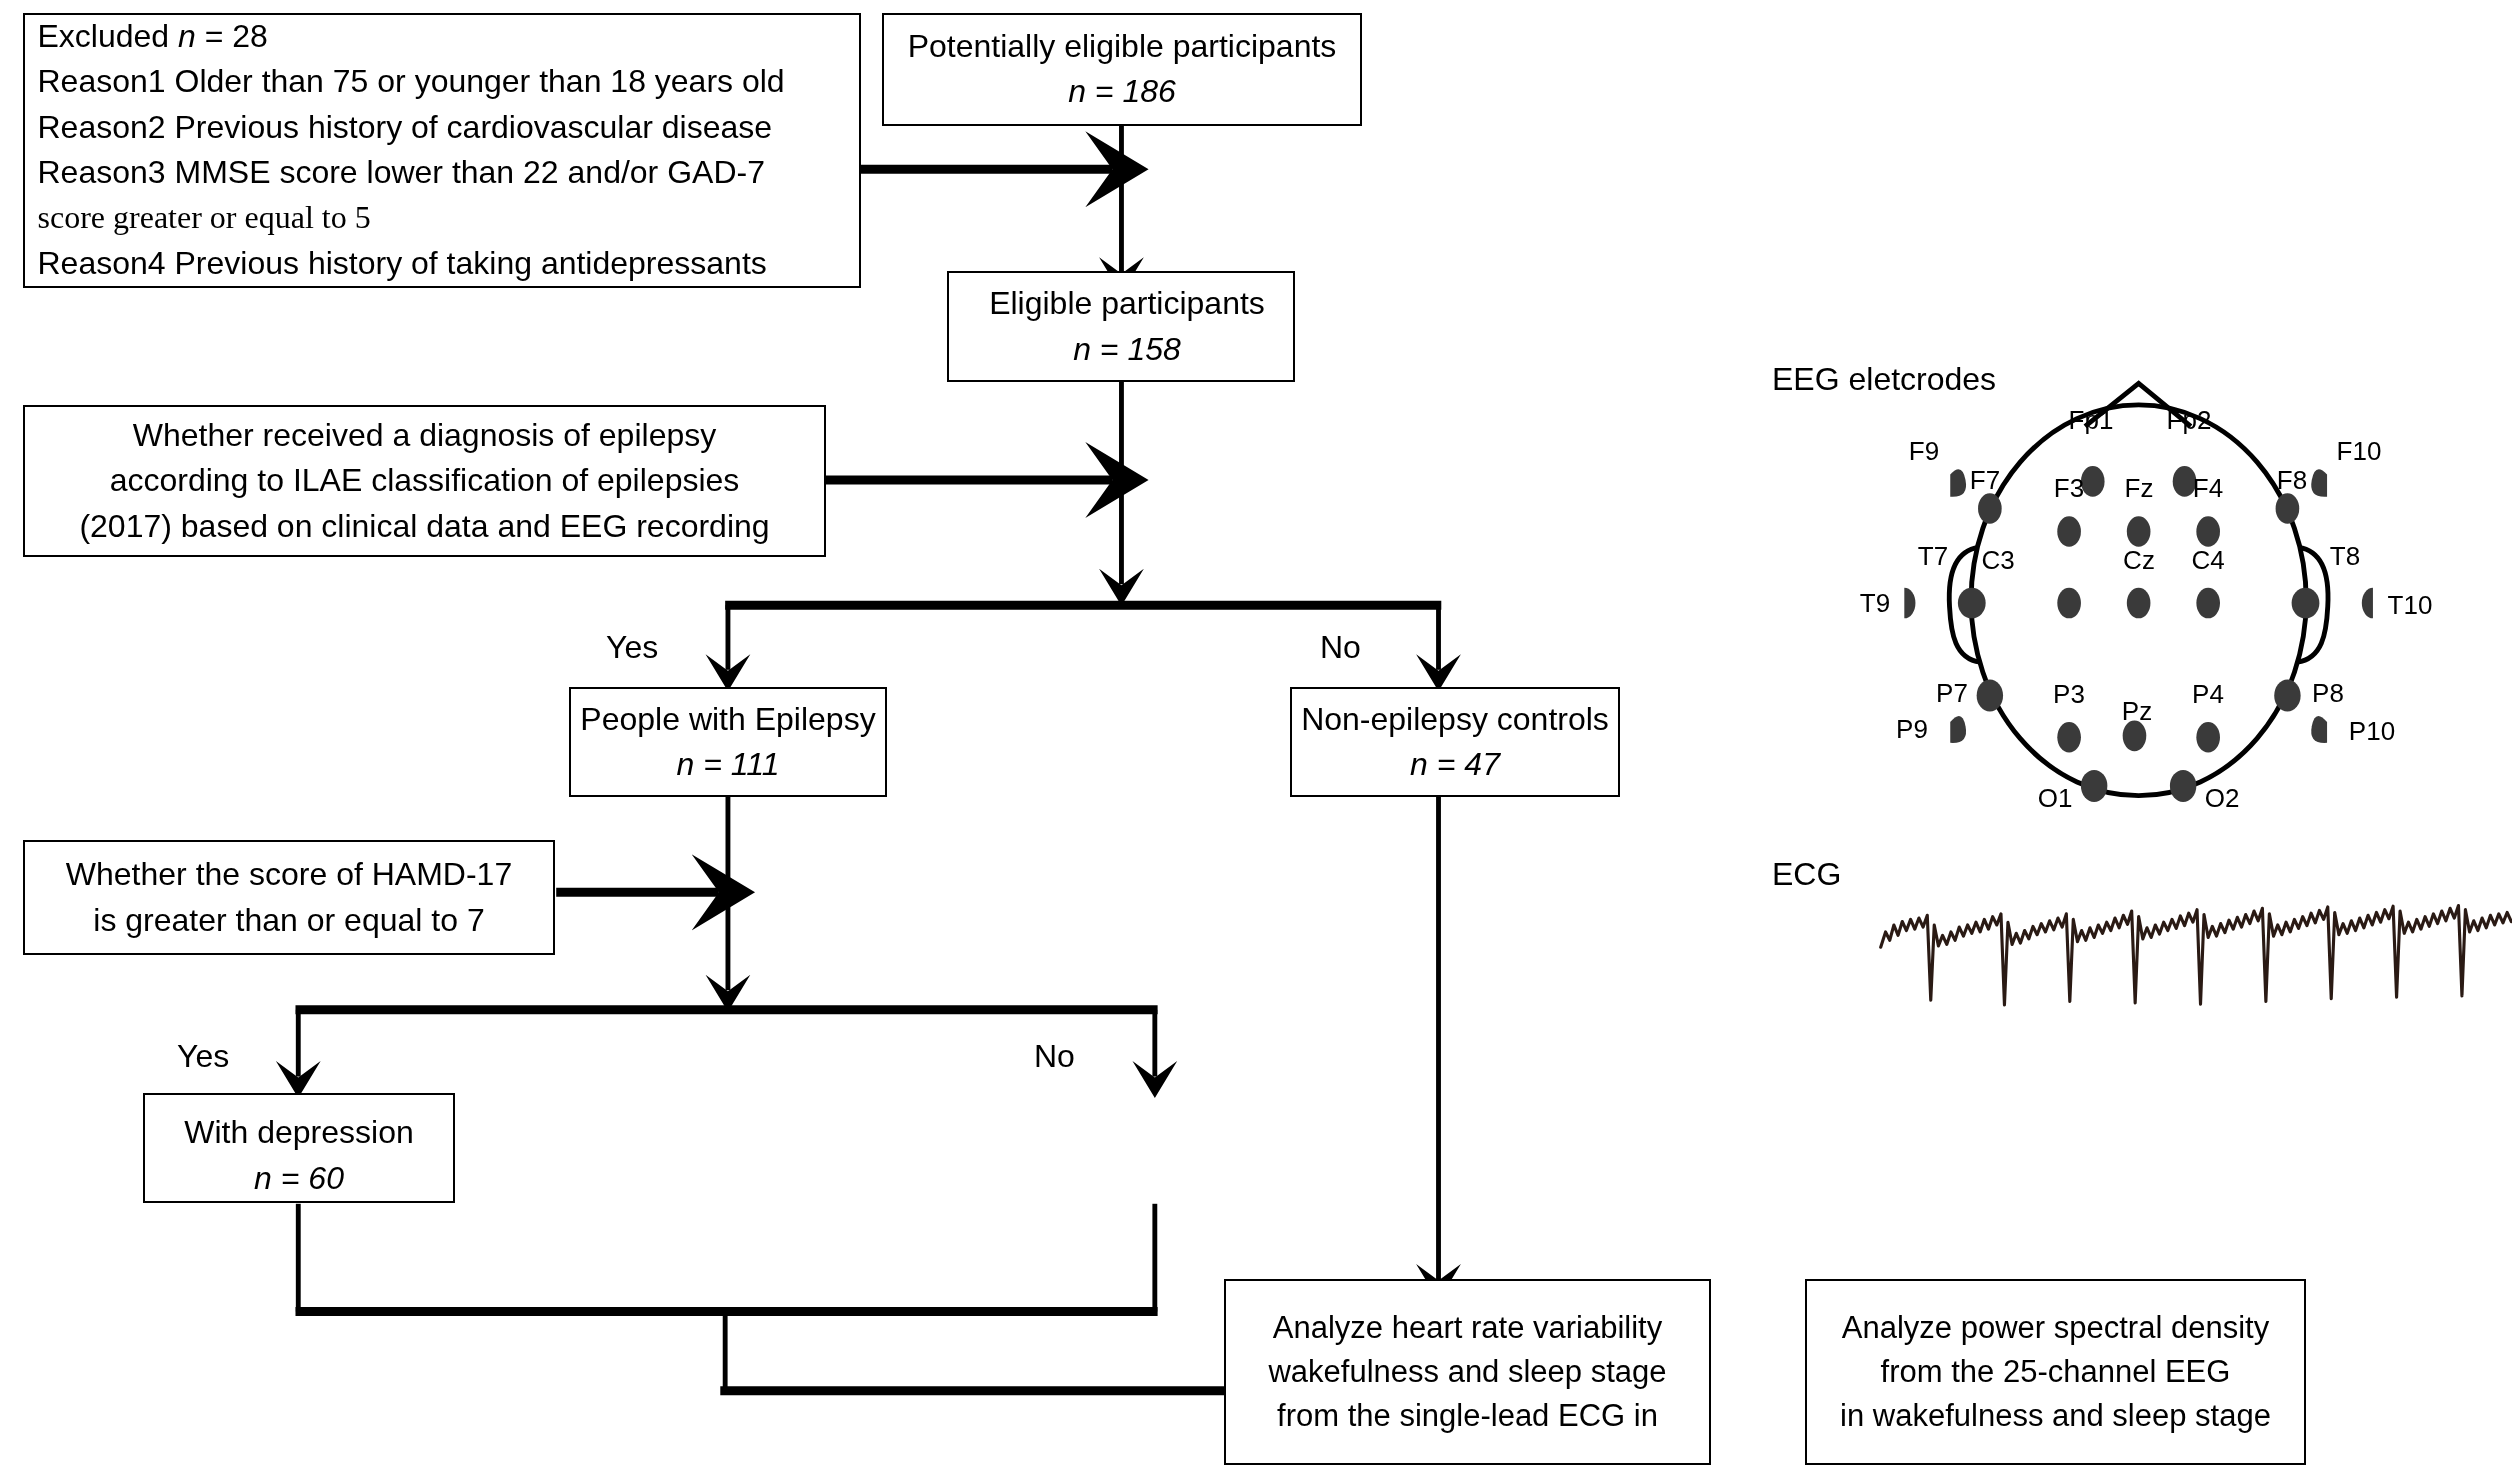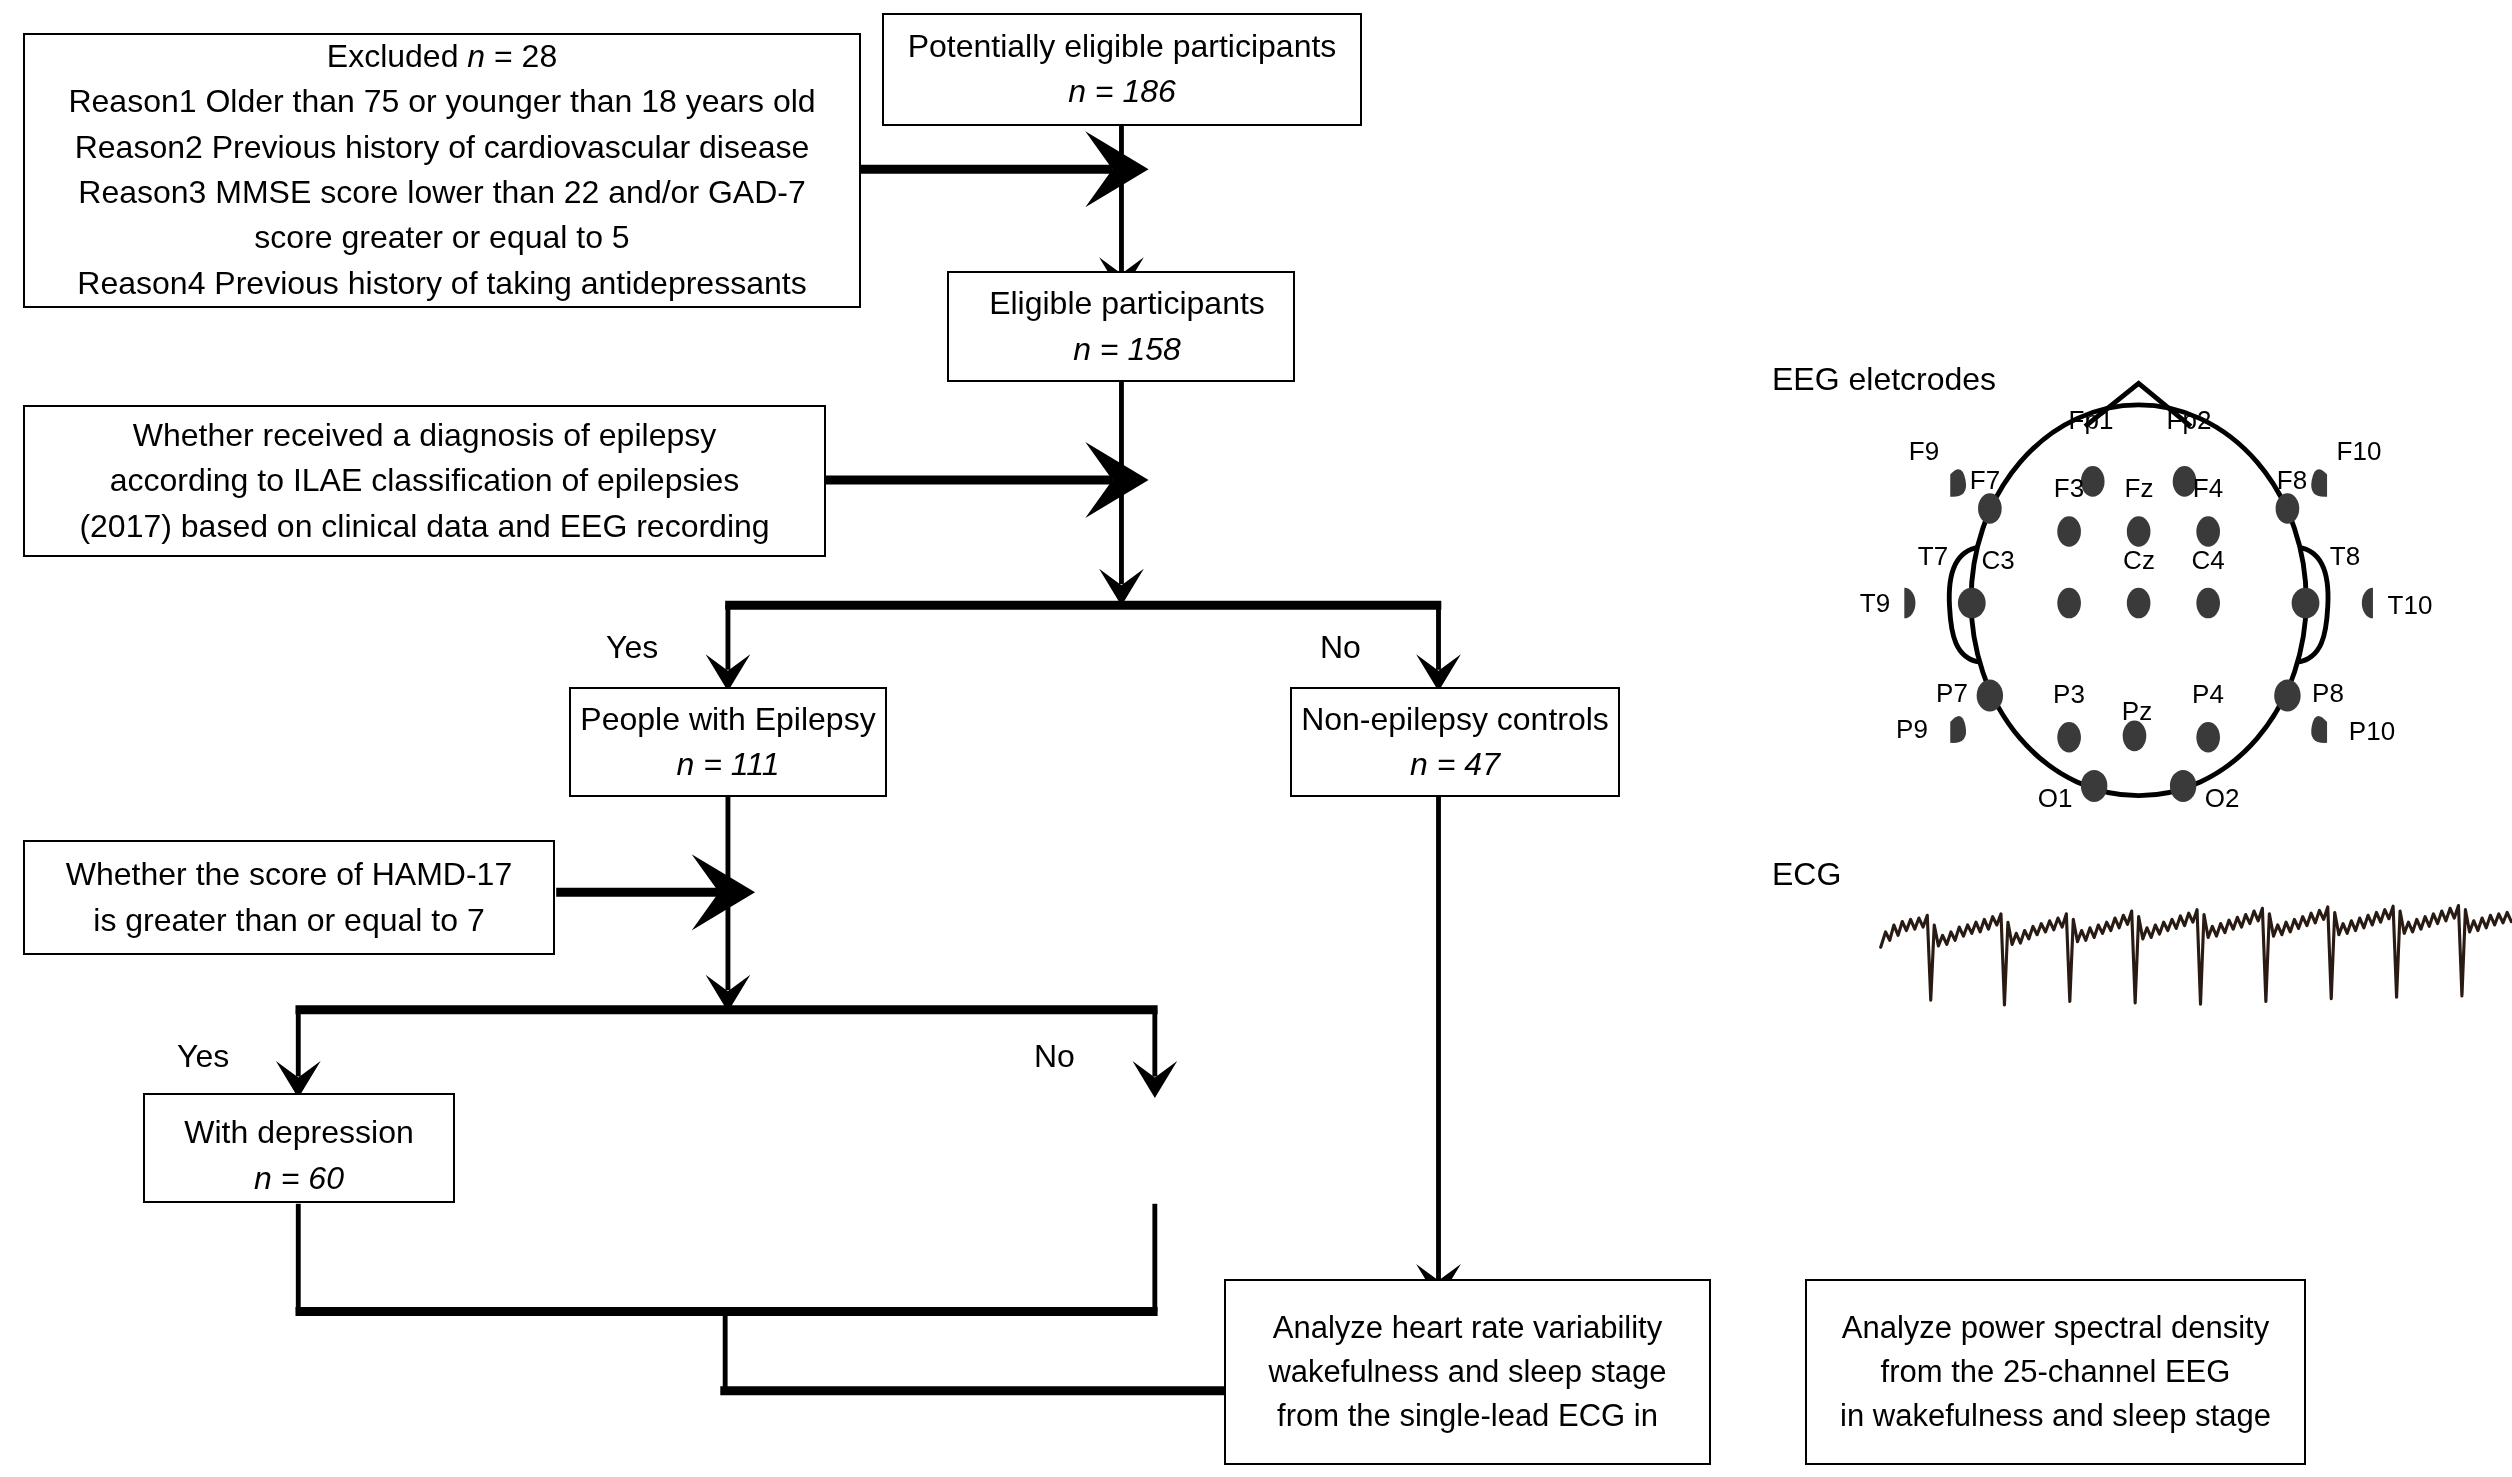--- a/index.html
+++ b/index.html
@@ -24,21 +24,21 @@
     display: flex;
     flex-direction: column;
     align-items: center;
     justify-content: center;
     text-align: center;
     font-size: 32px;
     line-height: 1.42;
     z-index: 5;
   }
   .box .ln { white-space: nowrap; }
-  .box.leftalign { align-items: center; margin-top: 20px; }
+  .box.leftalign { align-items: flex-start; }
   .n-ital { font-style: italic; }
 
   .edge-label {
     position: absolute;
     font-size: 32px;
     line-height: 1;
     white-space: nowrap;
     z-index: 6;
   }
 
@@ -183,21 +183,21 @@
                L 3564 1338 L 3570 1320 L 3576 1334 L 3582 1316 L 3588 1330
                L 3594 1314 L 3600 1327 L 3606 1312 L 3612 1325"></path>
     </g>
   </svg>
 
   <div class="box leftalign" style="left:23px; top:12.5px; width:838px; height:275px; padding:7px 12.5px;">
     <div class="ln" style="text-align:center;">Excluded <i>n</i> = 28</div>
     <div class="ln" style="text-align:center;">Reason1  Older than 75 or younger than 18 years old</div>
     <div class="ln" style="text-align:center;">Reason2 Previous history of cardiovascular disease</div>
     <div class="ln" style="text-align:center;">Reason3 MMSE score lower than 22 and/or GAD-7</div>
-    <div class="ln" style="text-align:center;">score greater or equal to 5</div>
+    <div class="ln" style="text-align:center;font-family:Liberation Serif, serif;">score greater or equal to 5</div>
     <div class="ln" style="text-align:center;">Reason4  Previous history of taking antidepressants</div>
   </div>
 
   <div class="box" style="left:882px; top:12.5px; width:480px; height:113px;">
     <div class="ln">Potentially eligible participants</div>
     <div class="ln n-ital"><i>n</i> = 186</div>
   </div>
 
   <div class="box" style="left:947px; top:271px; width:348px; height:111px;padding-left:12px;">
     <div class="ln">Eligible participants</div>

